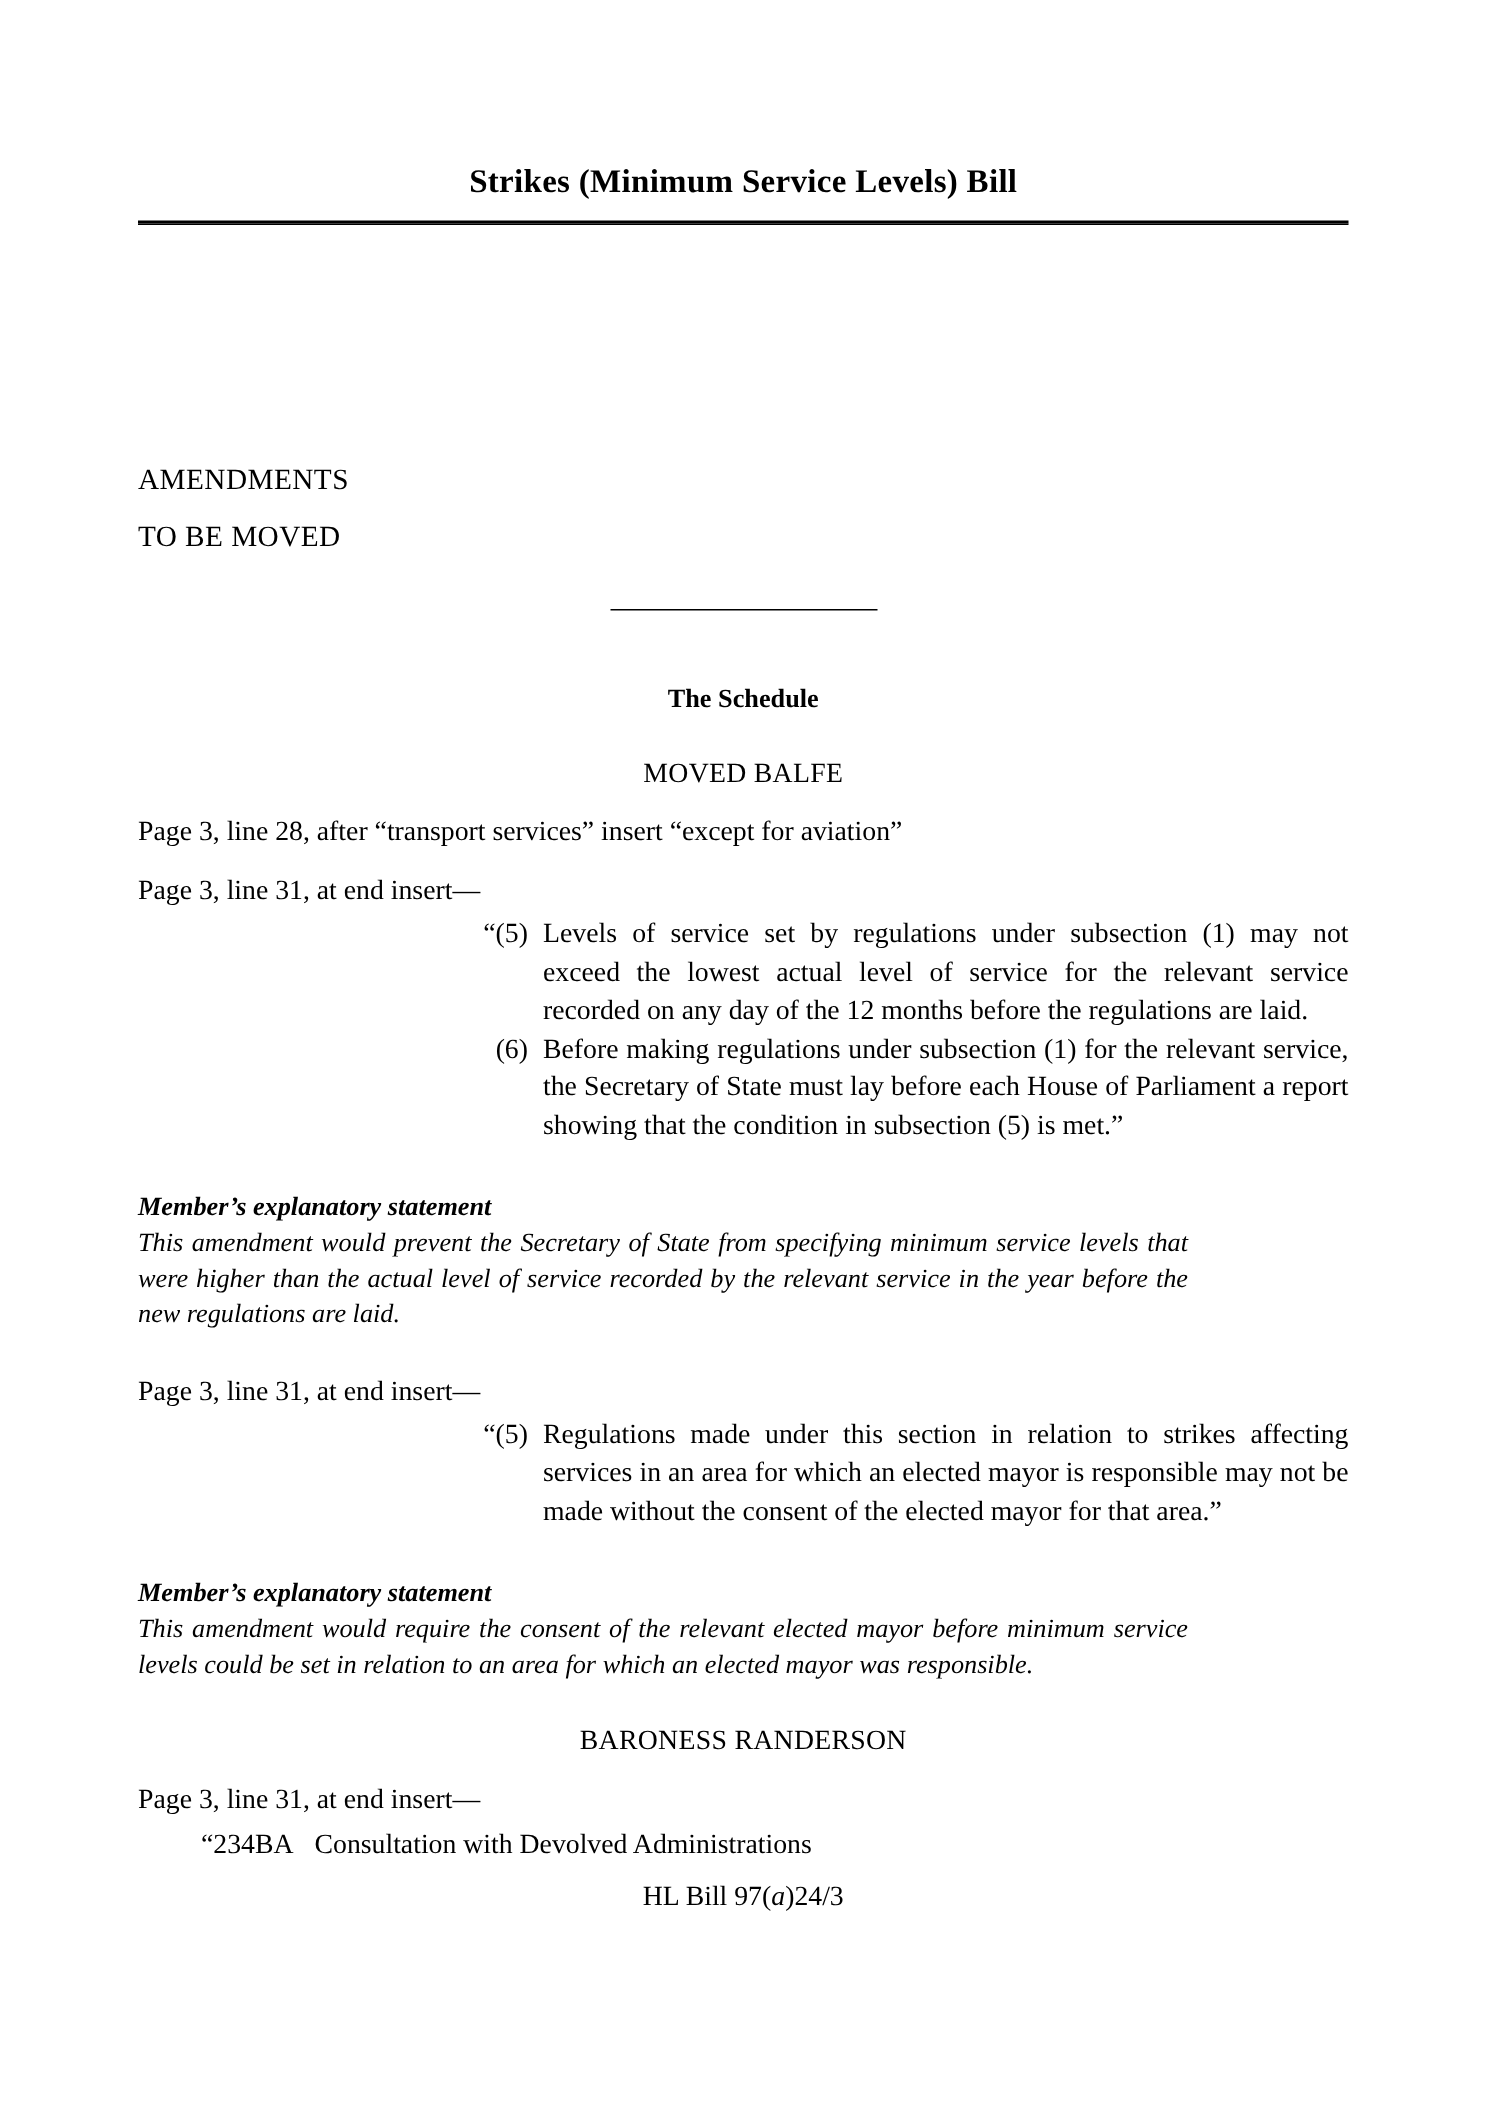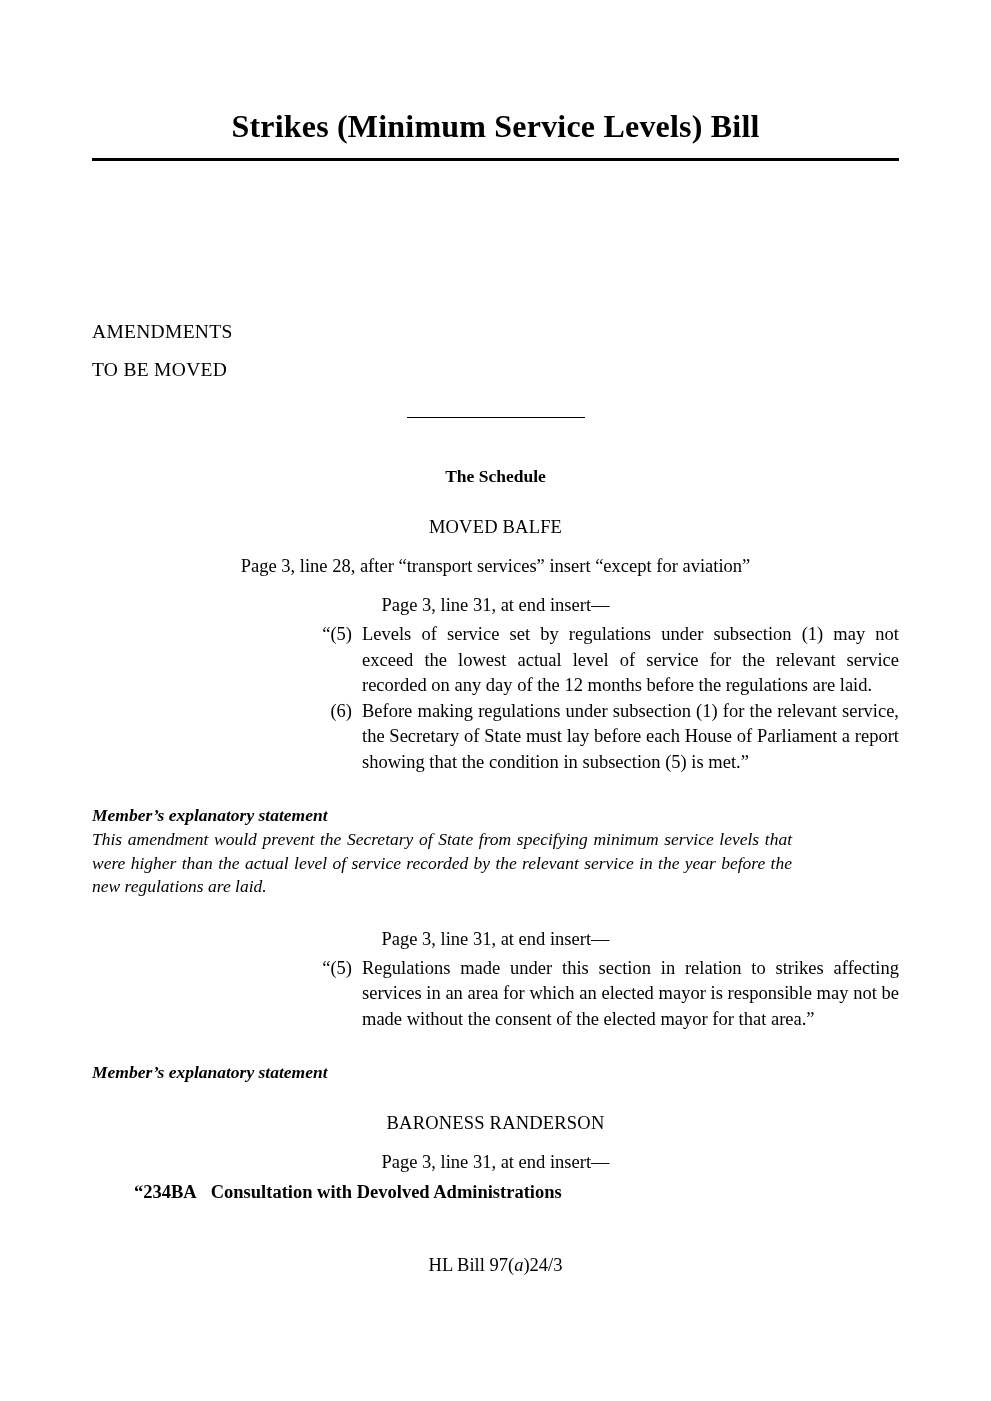--- a/index.html
+++ b/index.html
@@ -26,21 +26,21 @@
   .content {
     position: absolute;
     left: 92px;
     top: 0;
     width: 807px;
   }
 
   
   .doc-title {
     text-align: center;
-    font-size: 32px;
+    font-size: 22px;
     font-weight: bold;
     letter-spacing: 0.2px;
     margin: 0;
     padding-top: 108px;
     font-family: "Liberation Serif", serif;
   }
   .title-rule {
     margin-top: 13px;
     border-top: 2px solid #000;
     border-bottom: 1px solid #000;
@@ -75,21 +75,21 @@
   .member-name {
     text-align: center;
     font-size: 18.5px;
     margin-top: 30px;
     letter-spacing: 0.2px;
   }
 
   .amend-line {
     font-size: 18.5px;
     margin-top: 18px;
-    text-align: center;
+    text-align: left;
   }
 
   .sub-list {
     margin-top: 6px;
     margin-left: 222px;
     width: 585px;
   }
   .sub-item {
     display: flex;
     font-size: 18.5px;
@@ -120,21 +120,21 @@
   .explan-body {
     font-style: italic;
     font-size: 17.5px;
     line-height: 23.5px;
     margin-top: 2px;
     width: 700px;
     text-align: justify;
   }
 
   .insert-quote-head {
-    font-weight: bold;
+    font-weight: normal;
     font-size: 18.5px;
     margin-top: 9px;
     margin-left: 42px;
   }
   .insert-quote-head .num {
     margin-right: 14px;
   }
 
   
   .footer {
@@ -183,20 +183,21 @@
     <div class="explan-body">This amendment would prevent the Secretary of State from specifying minimum service levels that were higher than the actual level of service recorded by the relevant service in the year before the new regulations are laid.</div>
 
     <div class="amend-line" style="margin-top:30px;">Page 3, line 31, at end insert—</div>
     <div class="sub-list">
       <div class="sub-item">
         <span class="sub-num">“(5)</span>
         <span class="sub-text">Regulations made under this section in relation to strikes affecting services in an area for which an elected mayor is responsible may not be made without the consent of the elected mayor for that area.”</span>
       </div>
     </div>
     <div class="explan-head">Member’s explanatory statement</div>
+    <div class="explan-body">This amendment would require the consent of the relevant elected mayor before minimum service levels could be set in relation to an area for which an elected mayor was responsible.</div>
 
     <div class="member-name">BARONESS RANDERSON</div>
     <div class="amend-line">Page 3, line 31, at end insert—</div>
     <div class="insert-quote-head">
       <span class="num">“234BA</span><span>Consultation with Devolved Administrations</span>
     </div>
 
   </div>
 
   <div class="footer">

